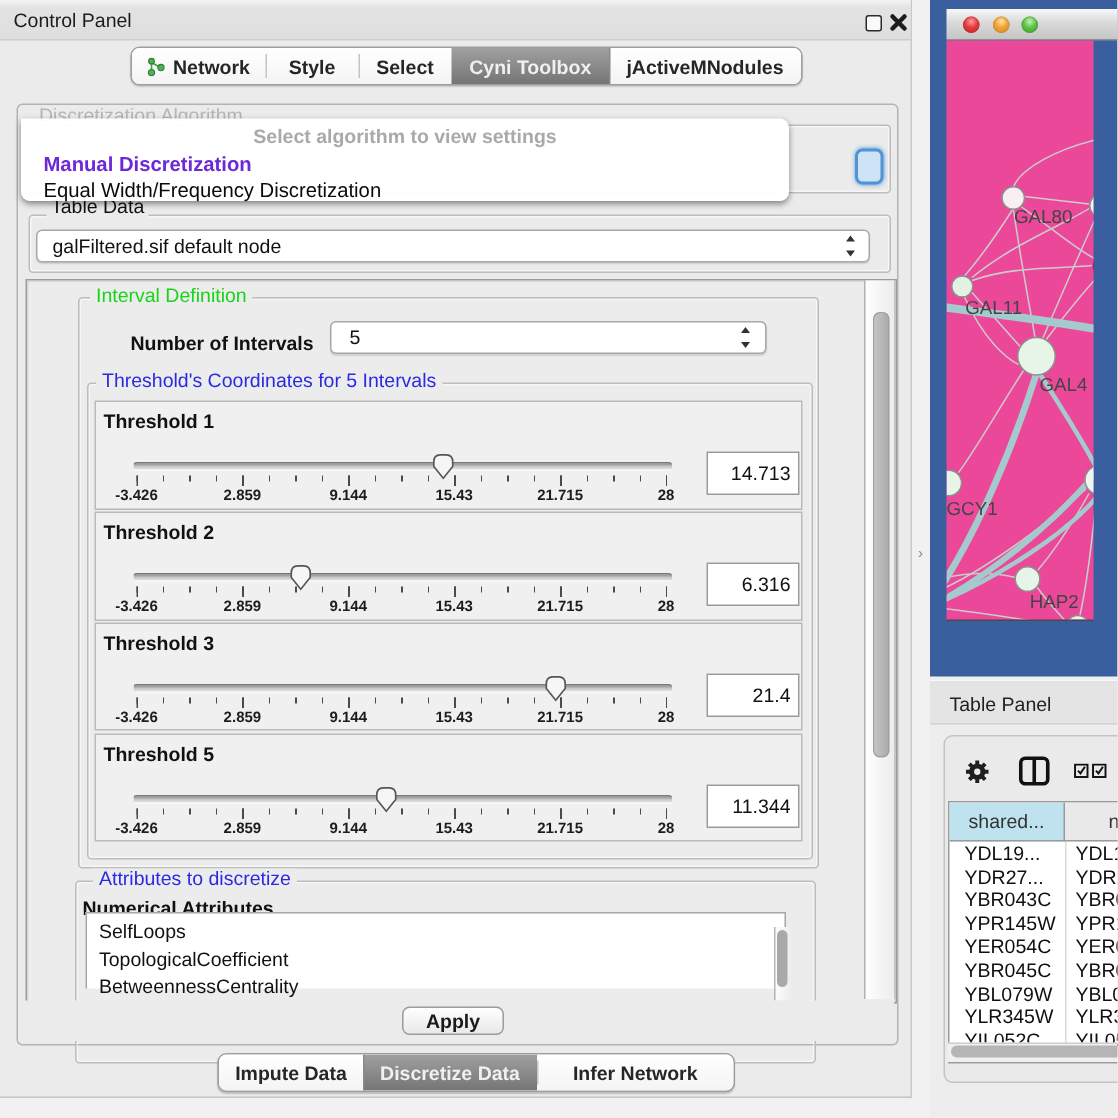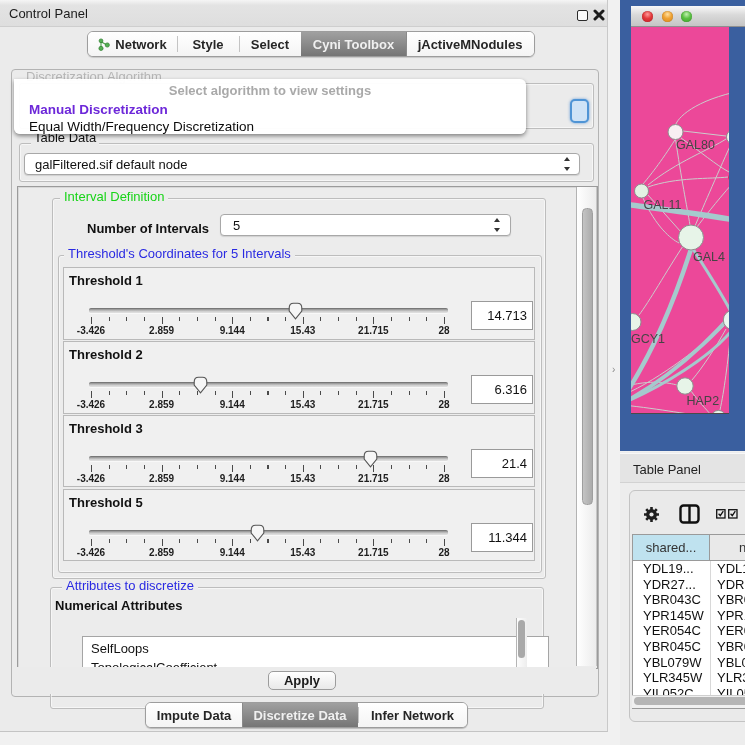--- a/index.html
+++ b/index.html
@@ -107,36 +107,36 @@
     <span class="ct" style="left:12px">5</span>
         <span class="spin" style="right:9px"></span>
   </div>
 
   <div class="abs gbox" style="left:58px;top:255px;width:482px;height:316px;"></div>
   <div class="abs gtitle" style="left:64px;top:247px;background:#ececec;color:#2a2ae2;">Threshold's Coordinates for 5 Intervals</div>
 
   <div class="abs gbox" style="left:50px;top:587px;width:492px;height:120px;"></div>
   <div class="abs gtitle" style="left:62px;top:579px;background:#ececec;color:#2a2ae2;">Attributes to discretize</div>
   <div class="abs" style="left:55px;top:598px;font-size:13px;font-weight:700;color:#111;">Numerical Attributes</div>
-  <div class="abs list" style="left:57px;top:636px;width:465px;height:50px;border-bottom:none;margin-left:25px;">
+  <div class="abs list" style="left:57px;top:608px;width:465px;height:50px;border-bottom:none;">
     <div style="padding-top:3px">SelfLoops</div>
     <div>TopologicalCoefficient</div>
     <div>BetweennessCentrality</div>
   </div>
   <div class="abs" style="left:516px;top:618px;width:10px;height:49px;background:linear-gradient(to right,#fdfdfd,#ededed);border-left:1px solid #b5b5b5;"></div>
   <div class="abs" style="left:517.5px;top:620px;width:7px;height:38px;background:#a9a9a9;border-radius:3.5px;"></div>
 
   <div class="abs" style="left:12px;top:667px;width:584px;height:27px;background:#ebebeb;"></div>
 
   <div class="abs btn" style="left:268px;top:671px;width:66px;height:17px;line-height:17px;">Apply</div>
 
   <div class="abs tabstrip" style="left:145px;top:702px;box-shadow:0 1px 1px rgba(0,0,0,0.2);">
     <div class="tab" style="width:96px;padding:0">Impute Data</div>
     <div class="tab dark darksep" style="width:116px;padding:0">Discretize Data</div>
-    <div class="tab sep" style="width:109px;padding:0;">Infer Network</div>
+    <div class="tab sep" style="width:109px;padding:11px;">Infer Network</div>
   </div>
 </div>
 
 <div class="abs tpanel" style="top:267px;">
   <span class="lbl">Threshold 1</span>
   <div class="track"></div>
   <div class="ticksmin"></div>
       <div class="ticksmaj"></div>
   <div class="tlabels">
     <span style="left:27px">-3.426</span>

